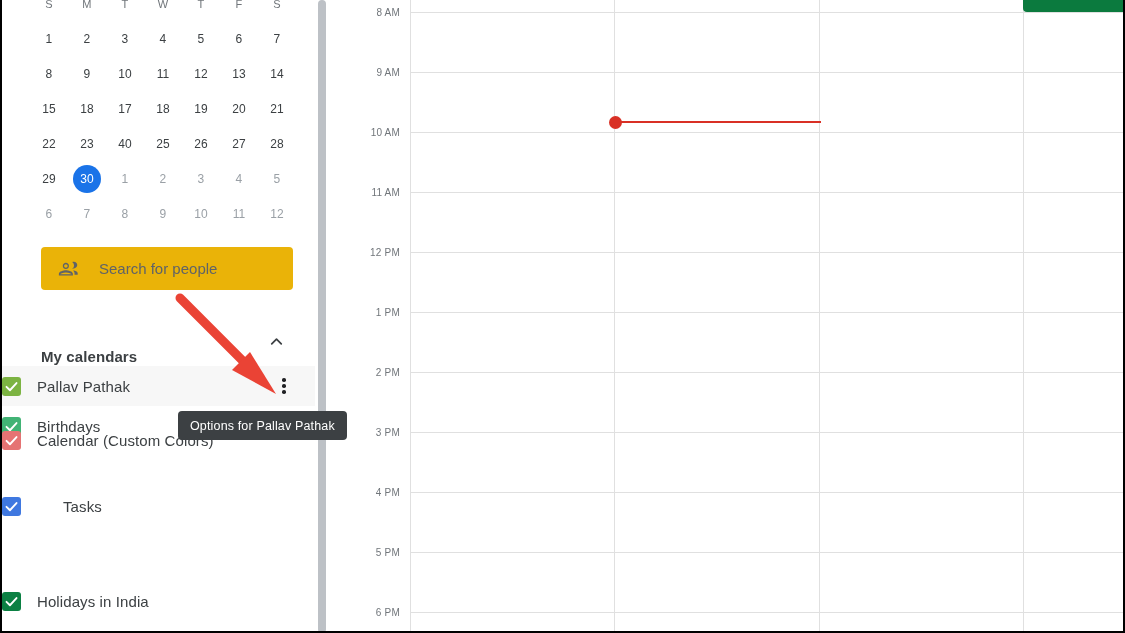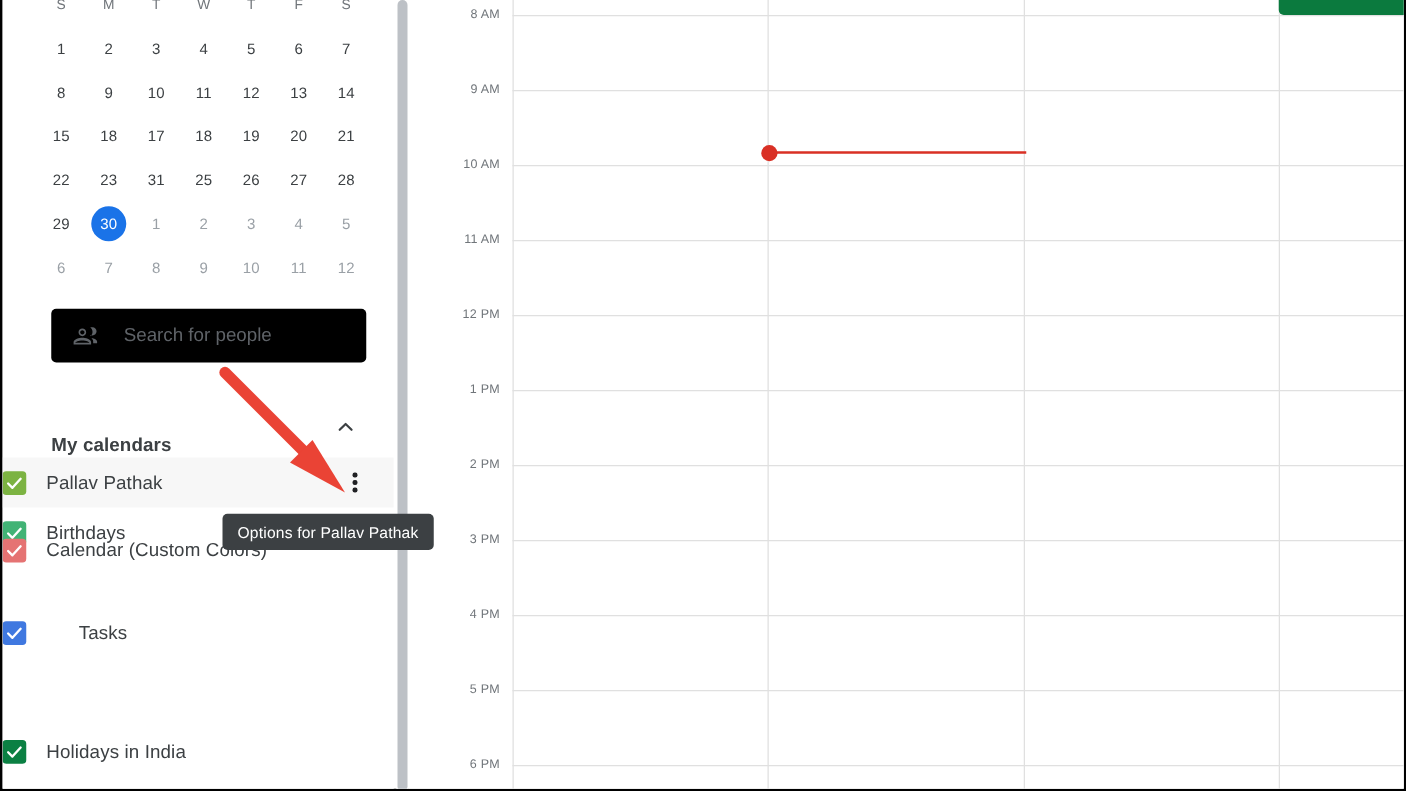--- a/index.html
+++ b/index.html
@@ -76,21 +76,21 @@
     font-size: 12px;
     color: #ffffff;
   }
 
   
   #people-search {
     position: absolute;
     left: 39px; top: 247px;
     width: 252px;
     height: 43px;
-    background: #000000;
+    background: #eab308;
     border-radius: 4px;
     display: flex;
     align-items: center;
     padding-left: 17px;
     cursor: text;
   }
   #people-search .ico { width: 21px; height: 21px; flex: none; }
   #people-search .ph {
     margin-left: 20px;
     font-size: 15px;
@@ -323,21 +323,21 @@
           <div class="mini-cell">18</div>
           <div class="mini-cell">17</div>
           <div class="mini-cell">18</div>
           <div class="mini-cell">19</div>
           <div class="mini-cell">20</div>
           <div class="mini-cell">21</div>
         </div>
         <div class="mini-row">
           <div class="mini-cell">22</div>
           <div class="mini-cell">23</div>
-          <div class="mini-cell">31</div>
+          <div class="mini-cell">40</div>
           <div class="mini-cell">25</div>
           <div class="mini-cell">26</div>
           <div class="mini-cell">27</div>
           <div class="mini-cell">28</div>
         </div>
         <div class="mini-row">
           <div class="mini-cell">29</div>
           <div class="mini-cell today">
             <span class="pill" style="background: rgb(26, 115, 232);">30</span>
           </div>

